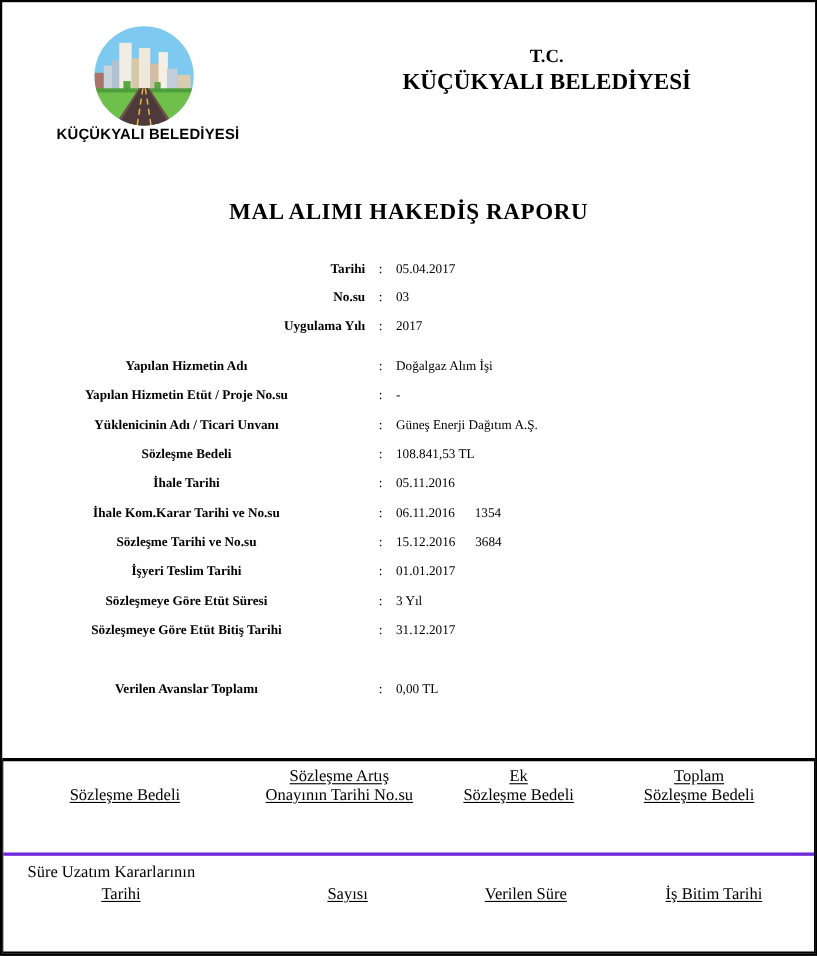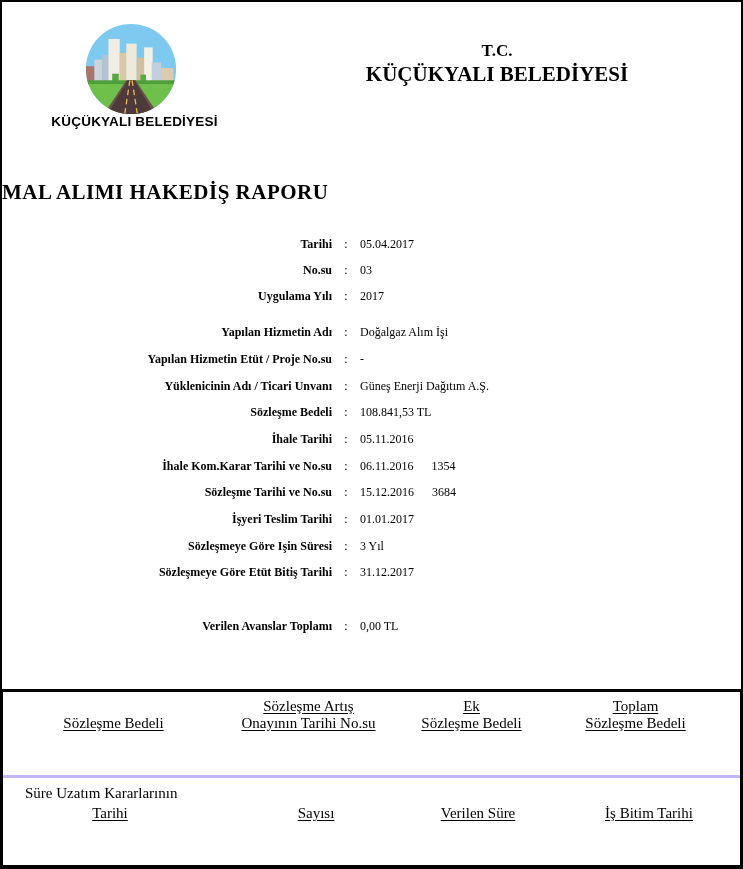--- a/index.html
+++ b/index.html
@@ -15,39 +15,39 @@
     text-align:center; font-family:"Liberation Sans", sans-serif;
     font-weight:bold; font-size:13.5px; letter-spacing:0.2px;
   }
   
   .letterhead { position:absolute; left:310px; top:38px; width:370px; text-align:center; }
   .lh1 { font-weight:bold; font-size:17px; line-height:22px; }
   .lh2 { font-weight:bold; font-size:21px; line-height:25px; }
   .lh3 { font-weight:bold; font-size:20px; line-height:25px; }
   
   .report-title {
-    position:absolute; left:0; right:0; top:178px; text-align:left;
+    position:absolute; left:0; right:0; top:178px; text-align:center;
     font-weight:bold; font-size:21px; letter-spacing:0.5px;
   }
   
   .row { position:absolute; left:0; right:0; white-space:nowrap; font-size:12px; line-height:20px; }
   .row .lbl { display:inline-block; width:330px; font-weight:bold; vertical-align:top; }
   .row .sep { display:inline-block; width:28px; text-align:center; vertical-align:top; }
   .row .val { vertical-align:top; }
   .row .val2 { margin-left:18px; vertical-align:top; }
   .info-row .lbl { text-align:right; }
-  .detail-row .lbl, .advance-row .lbl { text-align:right; padding-left:5px; }
+  .detail-row .lbl, .advance-row .lbl { text-align:center; padding-left:5px; }
   
   .bottom-tables {
     position:absolute; left:-2px; right:-2px; top:687px; bottom:-2px;
     border:3px solid #000; border-bottom-width:4px;
     display:flex; flex-direction:column;
   }
   .contract-section { position:relative; height:83px; }
-  .extension-section { position:relative; flex:1; border-top:3px solid #c4b5fd; }
+  .extension-section { position:relative; flex:1; border-top:3px solid #6d28d9; }
   .thead-cell { position:absolute; text-align:center; font-size:15px; line-height:17px; }
   .thead-cell .uline { text-decoration:underline; text-underline-offset:2px; }
   .pad-one-line { padding-top:17px; }
   .ext-caption { position:absolute; left:22px; top:7px; font-size:15px; }
   .ext-head { top:27px; }
 </style>
 </head>
 <body>
 
 <div class="doc">
@@ -120,21 +120,21 @@
   <div class="row detail-row" style="top:454px">
     <span class="lbl">İhale Kom.Karar Tarihi ve No.su</span><span class="sep">:</span><span class="val">06.11.2016</span><span class="val2">1354</span>
   </div>
   <div class="row detail-row" style="top:480px">
     <span class="lbl">Sözleşme Tarihi ve No.su</span><span class="sep">:</span><span class="val">15.12.2016</span><span class="val2">3684</span>
   </div>
   <div class="row detail-row" style="top:507px">
     <span class="lbl">İşyeri Teslim Tarihi</span><span class="sep">:</span><span class="val">01.01.2017</span>
   </div>
   <div class="row detail-row" style="top:534px">
-    <span class="lbl">Sözleşmeye Göre Işin Süresi</span><span class="sep">:</span><span class="val">3 Yıl</span>
+    <span class="lbl">Sözleşmeye Göre Etüt Süresi</span><span class="sep">:</span><span class="val">3 Yıl</span>
   </div>
   <div class="row detail-row" style="top:560px">
     <span class="lbl">Sözleşmeye Göre Etüt Bitiş Tarihi</span><span class="sep">:</span><span class="val">31.12.2017</span>
   </div>
 
   <div class="row advance-row" style="top:614px">
     <span class="lbl">Verilen Avanslar Toplamı</span><span class="sep">:</span><span class="val">0,00 TL</span>
   </div>
 
   <div class="bottom-tables">

